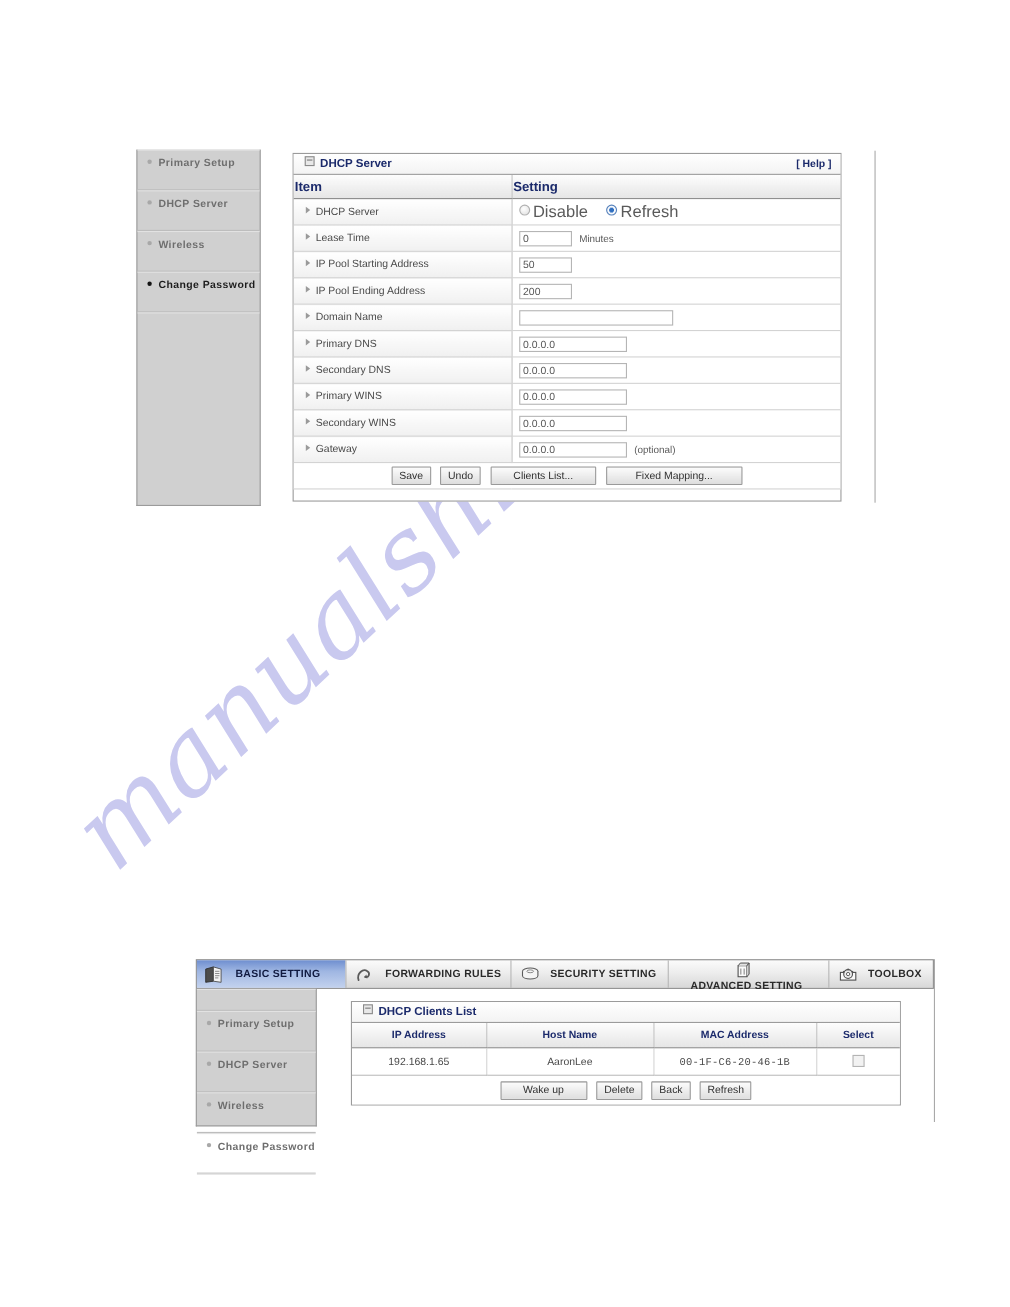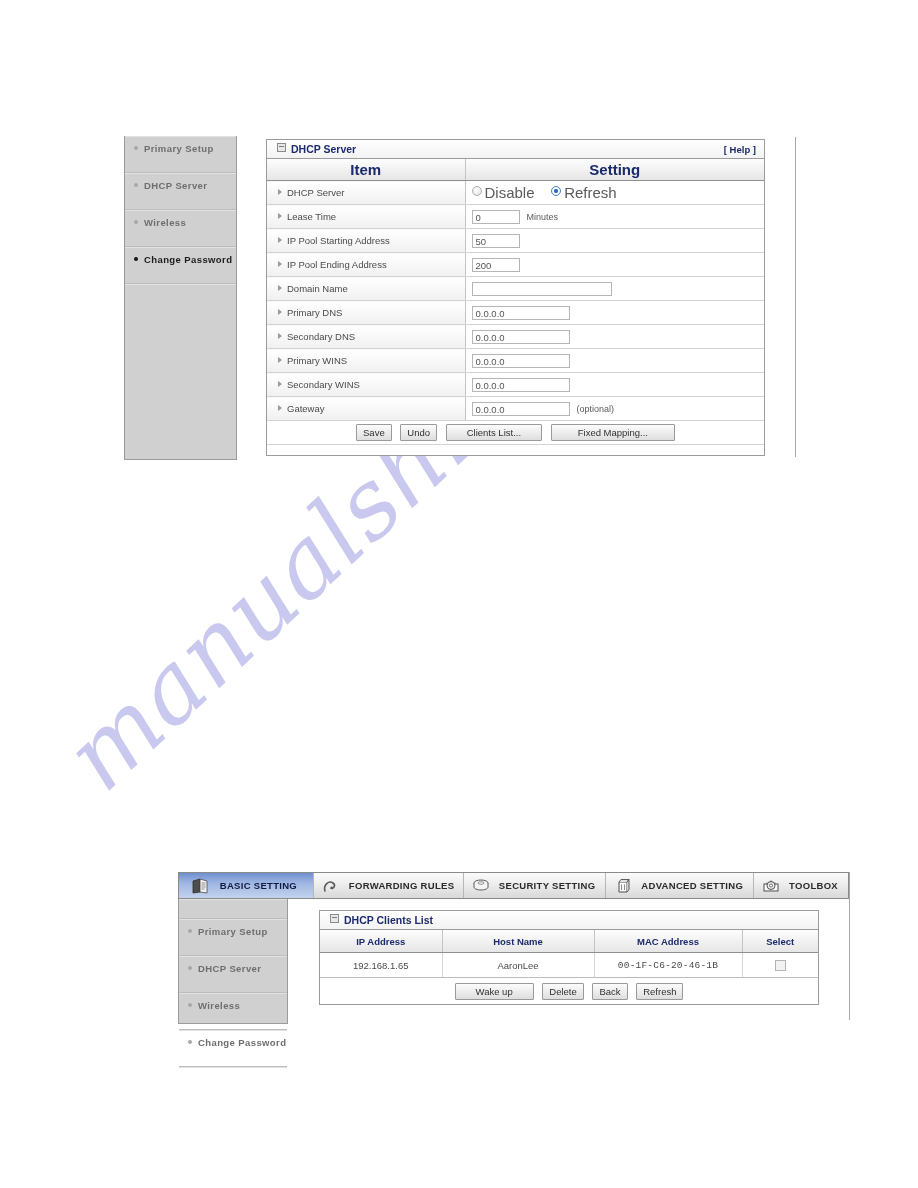--- a/index.html
+++ b/index.html
@@ -115,27 +115,27 @@
   }
 
   
   table.cfg {
     width: 100%;
     border-collapse: collapse;
     table-layout: fixed;
   }
   table.cfg th {
     height: 19px;
-    font-size: 15px;
+    font-size: 12px;
     font-weight: bold;
     color: #1b2a6b;
     background: linear-gradient(#fdfdfd, #e6e6e6);
     border-bottom: 1px solid #8f8f8f;
     border-right: 1px solid #c4c4c4;
-    text-align: center;
+    text-align: left;
   }
   table.cfg th:last-child { border-right: none; }
   table.cfg td {
     height: 24px;
     border-bottom: 1px solid #d3d3d3;
     font-size: 9.5px;
     color: #4a4a4a;
     box-sizing: border-box;
   }
   td.item-cell {
@@ -454,21 +454,21 @@
     </tr>
   </tbody>
     </table>
 </div>
 
 <div class="vrule" style="left:795px; top:137px; height:320px;"></div>
 
 <div class="router-panel" style="left:178px; top:872px; width:671px;">
 
   <div class="tabbar">
-    <div class="tab active" style="width:140px;justify-content:center;">
+    <div class="tab active" style="width:140px;">
       <span class="tab-icon">
         <svg viewBox="0 0 22 18" width="22" height="18">
           <path d="M2 4 L9 2 L9 15 L2 16 Z" fill="#4c4c4c" stroke="#2e2e2e" stroke-width="0.8"></path>
           <path d="M9 2 L16 4 L16 16 L9 15 Z" fill="#f2f2f2" stroke="#4a4a4a" stroke-width="0.8"></path>
           <path d="M10.5 6 H14.5 M10.5 8 H14.5 M10.5 10 H14.5 M10.5 12 H13.5" stroke="#6b6b6b" stroke-width="0.7"></path>
         </svg>
       </span>
       <span>BASIC SETTING</span>
     </div>
 
@@ -486,21 +486,21 @@
       <span class="tab-icon">
         <svg viewBox="0 0 22 18" width="22" height="18">
           <ellipse cx="11" cy="6" rx="7" ry="3" fill="#f4f4f4" stroke="#5a5a5a" stroke-width="1"></ellipse>
           <path d="M4 6 V10 C4 11.7 7.1 13 11 13 C14.9 13 18 11.7 18 10 V6" fill="#f4f4f4" stroke="#5a5a5a" stroke-width="1"></path>
           <ellipse cx="11" cy="6" rx="3" ry="1.3" fill="none" stroke="#7a7a7a" stroke-width="0.8"></ellipse>
         </svg>
       </span>
       <span>SECURITY SETTING</span>
     </div>
 
-    <div class="tab" style="width:150px;">
+    <div class="tab" style="width:150px;flex-direction:column;">
       <span class="tab-icon">
         <svg viewBox="0 0 22 18" width="22" height="18">
           <path d="M7 5 L15 5 L15 15 L7 15 Z" fill="#fafafa" stroke="#4f4f4f" stroke-width="1"></path>
           <path d="M7 5 L9 2.5 L17 2.5 L15 5" fill="#e2e2e2" stroke="#4f4f4f" stroke-width="0.9"></path>
           <path d="M15 5 L17 2.5 L17 12.5 L15 15" fill="#d0d0d0" stroke="#4f4f4f" stroke-width="0.9"></path>
           <path d="M9.5 7.5 V13 M12.5 7.5 V13" stroke="#6e6e6e" stroke-width="0.8"></path>
         </svg>
       </span>
       <span>ADVANCED SETTING</span>
     </div>

